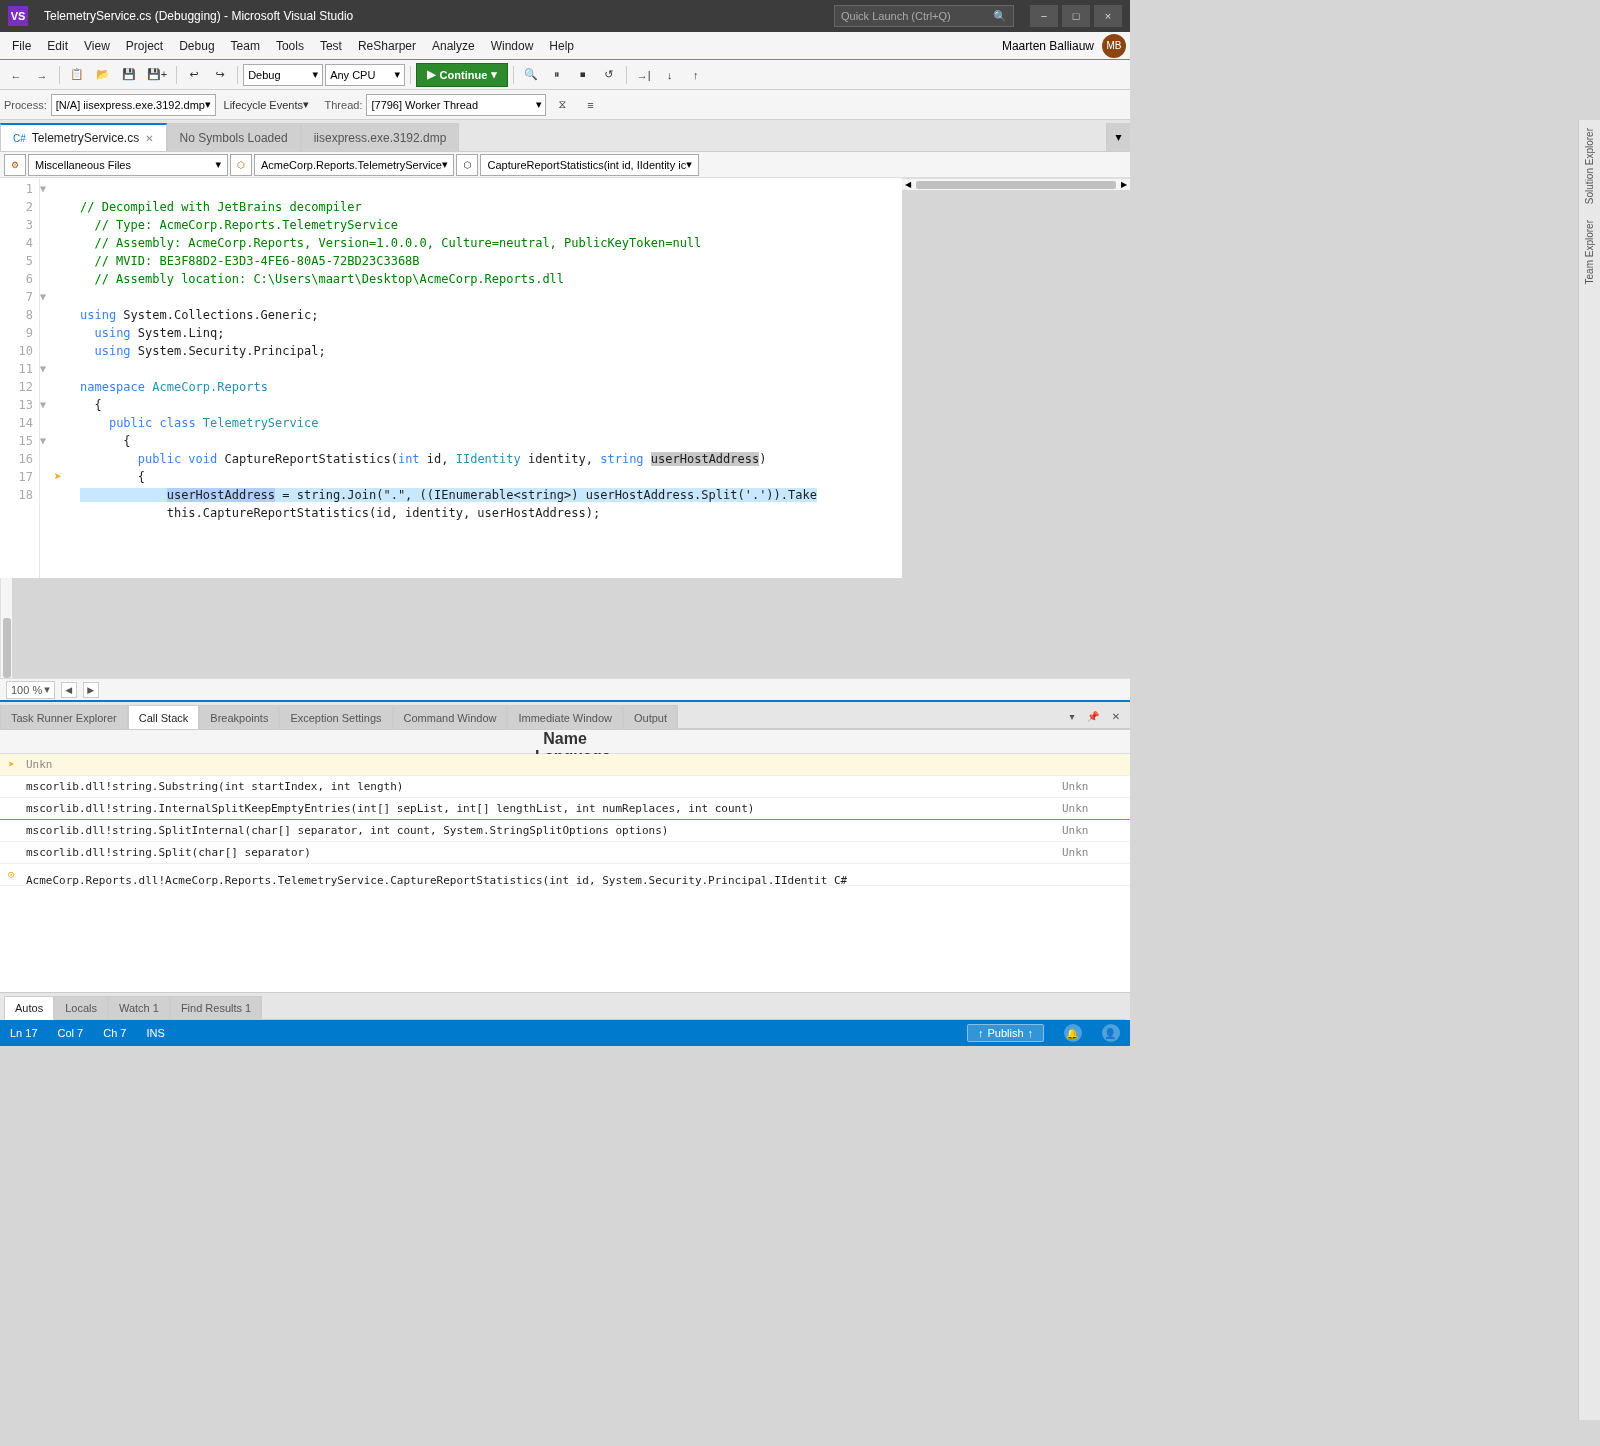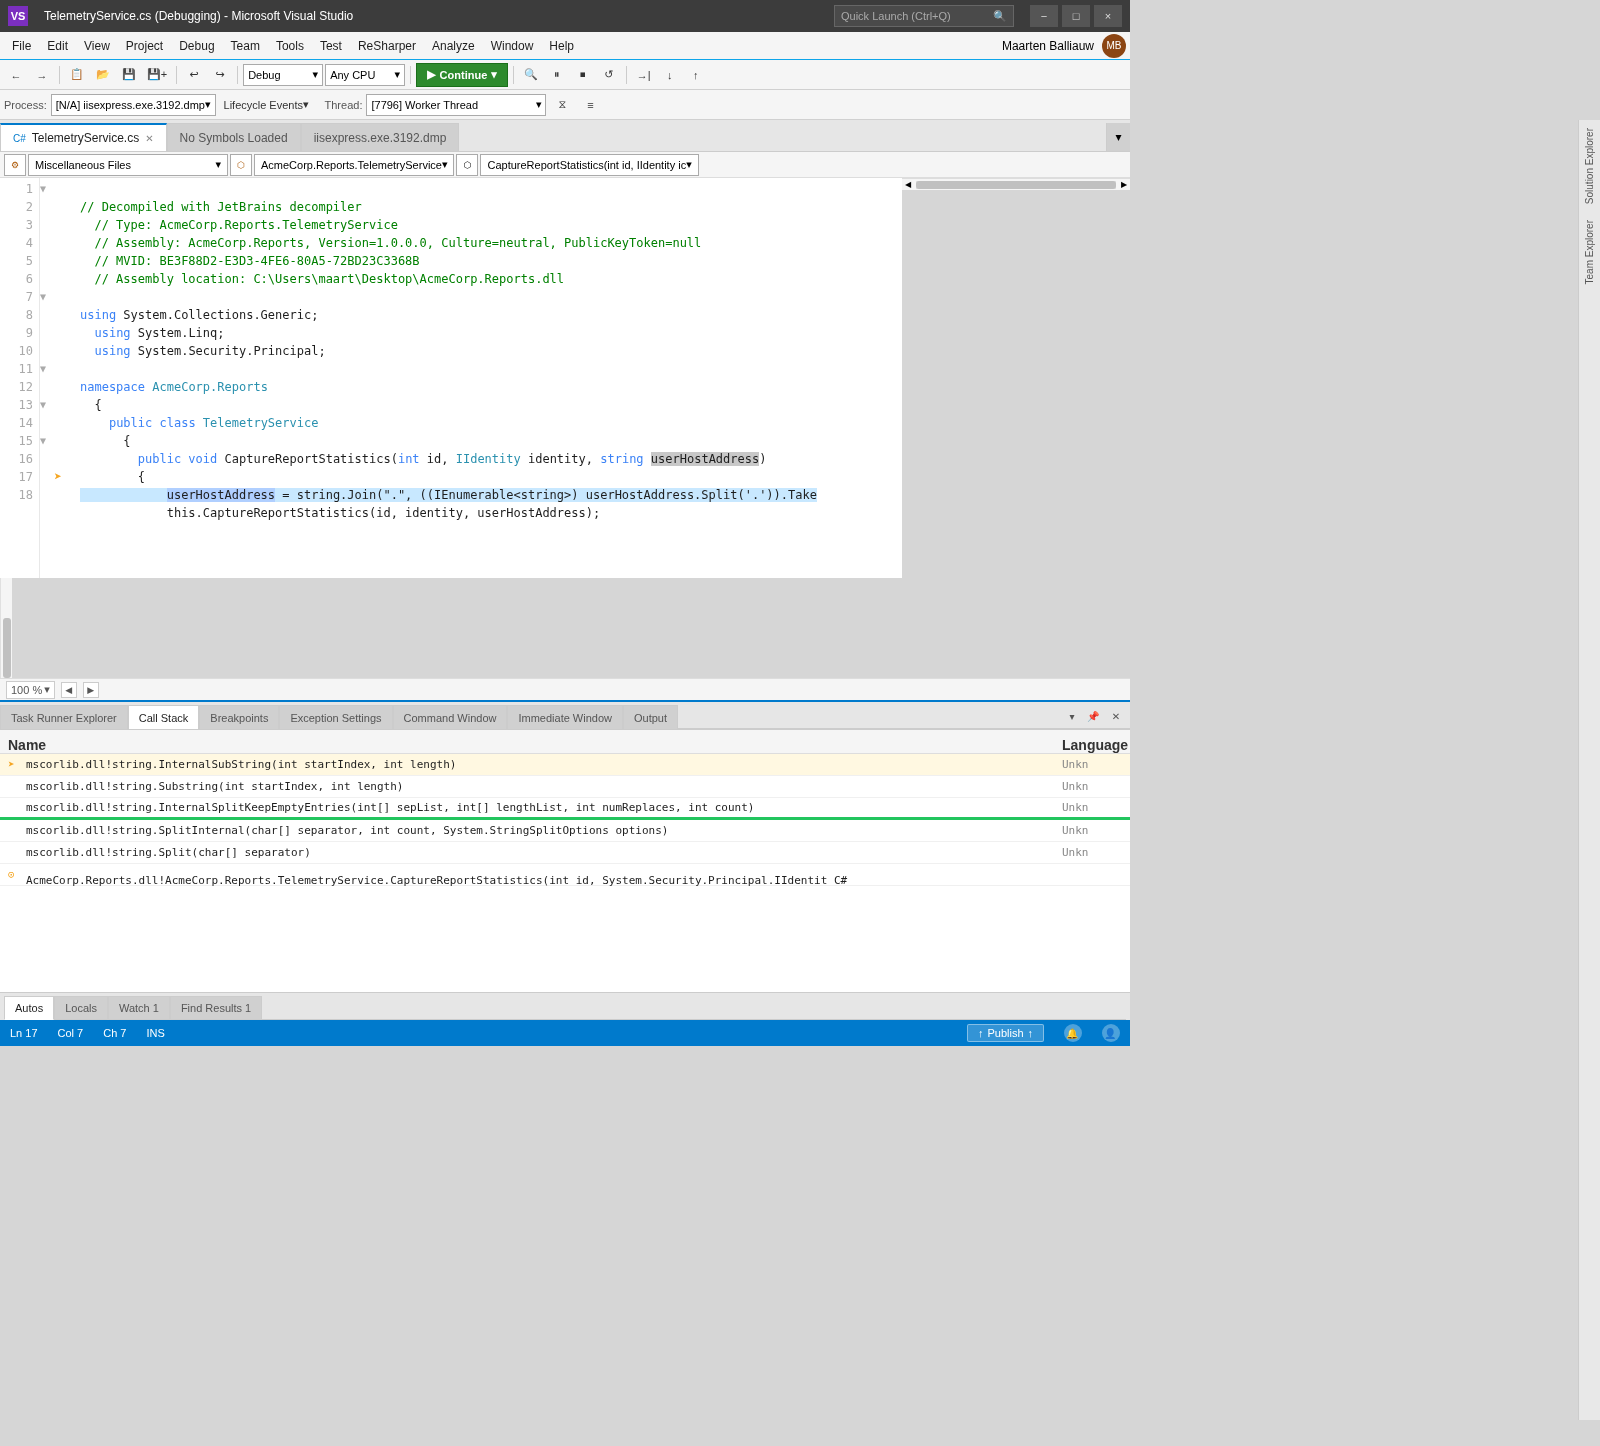--- a/index.html
+++ b/index.html
@@ -351,37 +351,36 @@
     <div class="btab">Immediate Window</div>
     <div class="btab">Output</div>
     <div style="flex:1; border-bottom:1px solid #ccc;"></div>
     <div style="display:flex; align-items:center; height:24px; gap:2px; padding:0 4px; border-bottom:1px solid #ccc;">
       <div class="btab-ctrl-btn">▾</div>
       <div class="btab-ctrl-btn">📌</div>
       <div class="btab-ctrl-btn">✕</div>
     </div>
   </div>
 
-  <div id="call-stack-header" style="background:#f5f5f5; height:24px; display:flex; align-items:flex-end; padding:0 8px; border-bottom:1px solid #ddd; font-size:14px;">
+  <div id="call-stack-header" style="background:#f5f5f5; height:24px; display:flex; align-items:center; padding:0 8px; border-bottom:1px solid #ddd; font-size:16px;flex-direction:column;">
     <span style="flex:1; font-weight:bold;">Name</span>
     <span style="width:60px; font-weight:bold;">Language</span>
   </div>
 
   <div id="call-stack-body" style="flex:1; overflow:hidden; background:#fff;">
     <div class="cs-row current" style="display:flex; align-items:center; height:22px; padding:0 8px; font-size:11px; border-bottom:1px solid #f0f0f0; font-family:Consolas,monospace; background:#fff8e1;">
       <span class="cs-arrow" style="width:18px; color:#f5a623; flex-shrink:0;">➤</span>
-      <span class="cs-name" style="flex:1;">mscorlib.dll!string.InternalSubString(int startIndex, int length)</span>
       <span class="cs-lang" style="width:60px; color:#888;">Unkn</span>
     </div>
     <div class="cs-row" style="display:flex; align-items:center; height:22px; padding:0 8px; font-size:11px; border-bottom:1px solid #f0f0f0; font-family:Consolas,monospace;">
       <span style="width:18px; flex-shrink:0;"></span>
       <span class="cs-name" style="flex:1;">mscorlib.dll!string.Substring(int startIndex, int length)</span>
       <span class="cs-lang" style="width:60px; color:#888;">Unkn</span>
     </div>
-    <div class="cs-row" style="display:flex; align-items:center; height:22px; padding:0 8px; font-size:11px; border-bottom:3px solid #22c55e; font-family:Consolas,monospace;">
+    <div class="cs-row" style="display:flex; align-items:center; height:22px; padding:0 8px; font-size:11px; border-bottom:1px solid #22c55e; font-family:Consolas,monospace;">
       <span style="width:18px; flex-shrink:0;"></span>
       <span class="cs-name" style="flex:1;">mscorlib.dll!string.InternalSplitKeepEmptyEntries(int[] sepList, int[] lengthList, int numReplaces, int count)</span>
       <span class="cs-lang" style="width:60px; color:#888;">Unkn</span>
     </div>
     <div class="cs-row" style="display:flex; align-items:center; height:22px; padding:0 8px; font-size:11px; border-bottom:1px solid #f0f0f0; font-family:Consolas,monospace;">
       <span style="width:18px; flex-shrink:0;"></span>
       <span class="cs-name" style="flex:1;">mscorlib.dll!string.SplitInternal(char[] separator, int count, System.StringSplitOptions options)</span>
       <span class="cs-lang" style="width:60px; color:#888;">Unkn</span>
     </div>
     <div class="cs-row" style="display:flex; align-items:center; height:22px; padding:0 8px; font-size:11px; border-bottom:1px solid #f0f0f0; font-family:Consolas,monospace;">

